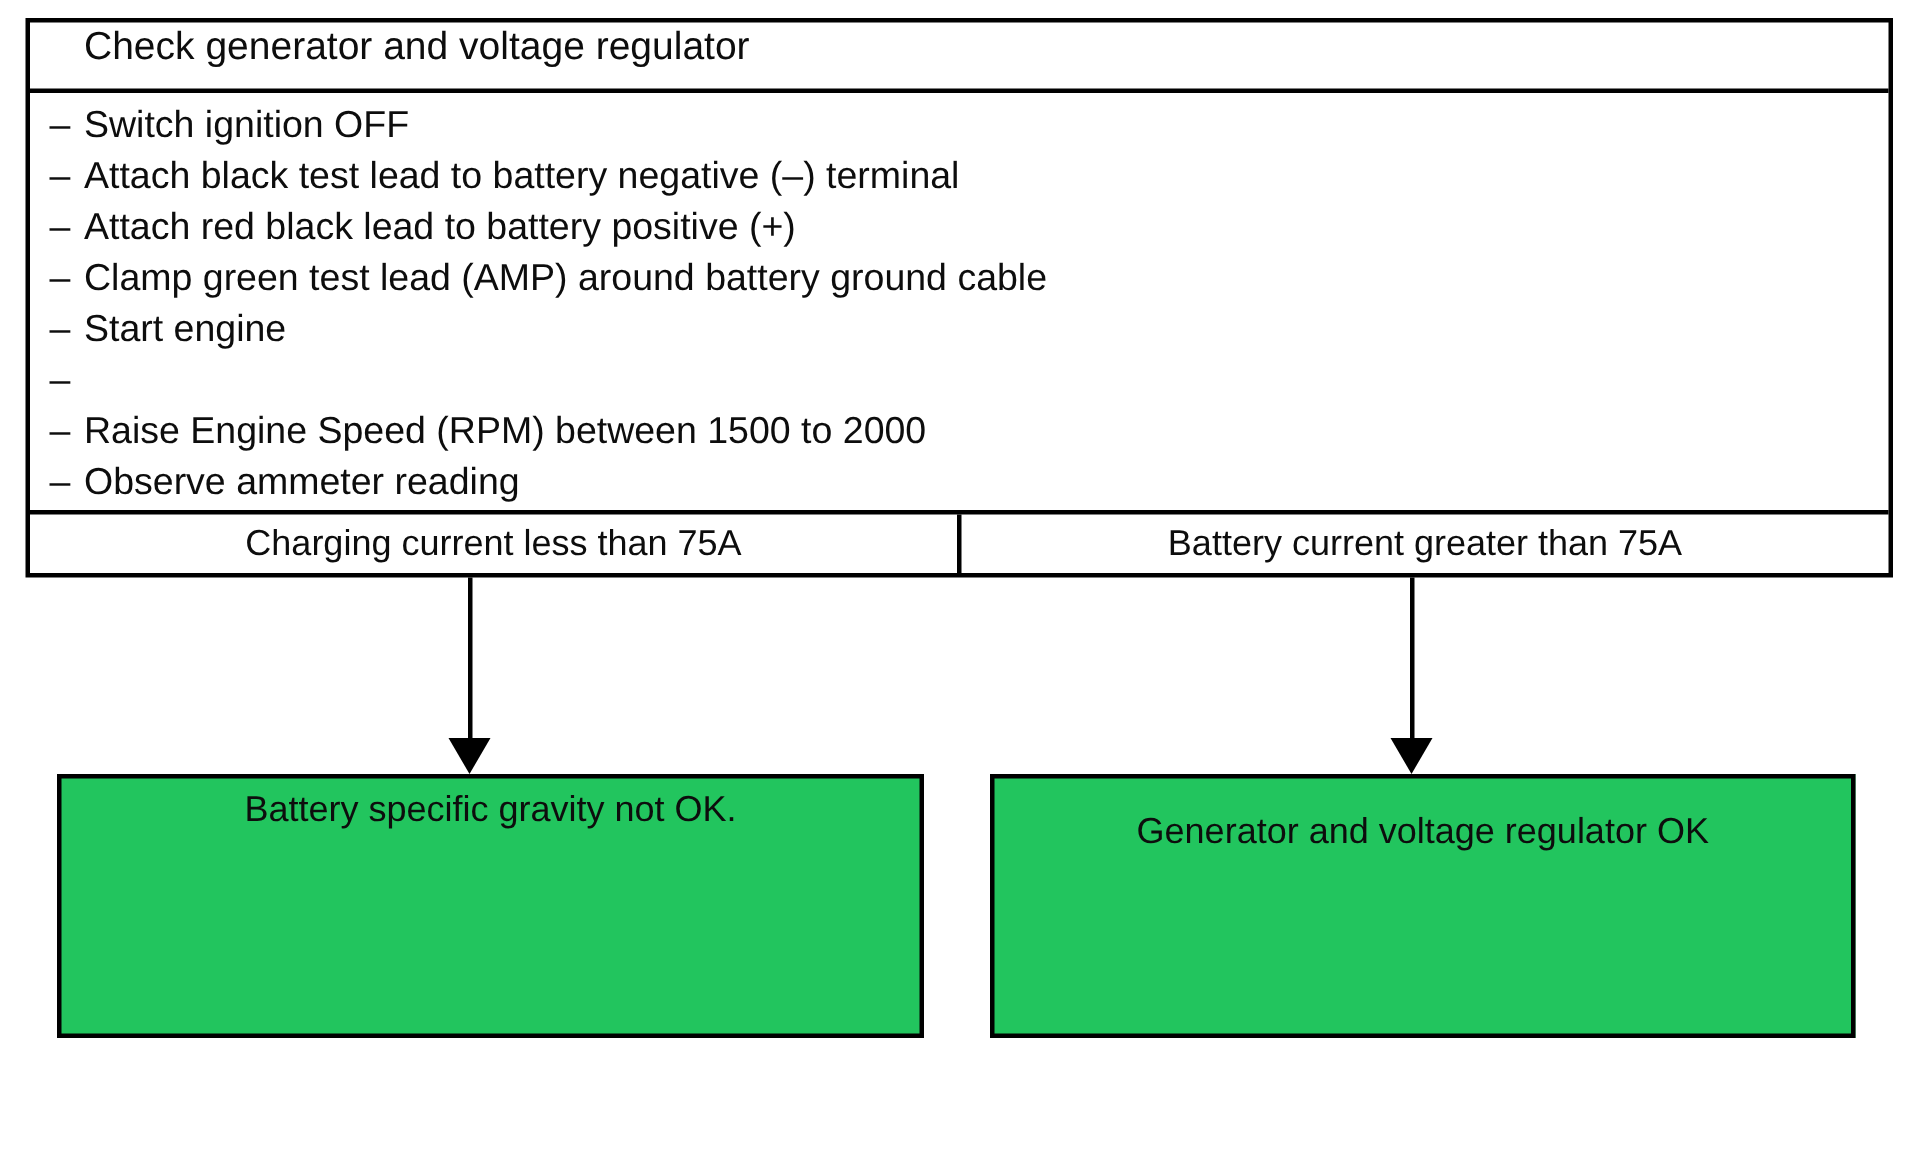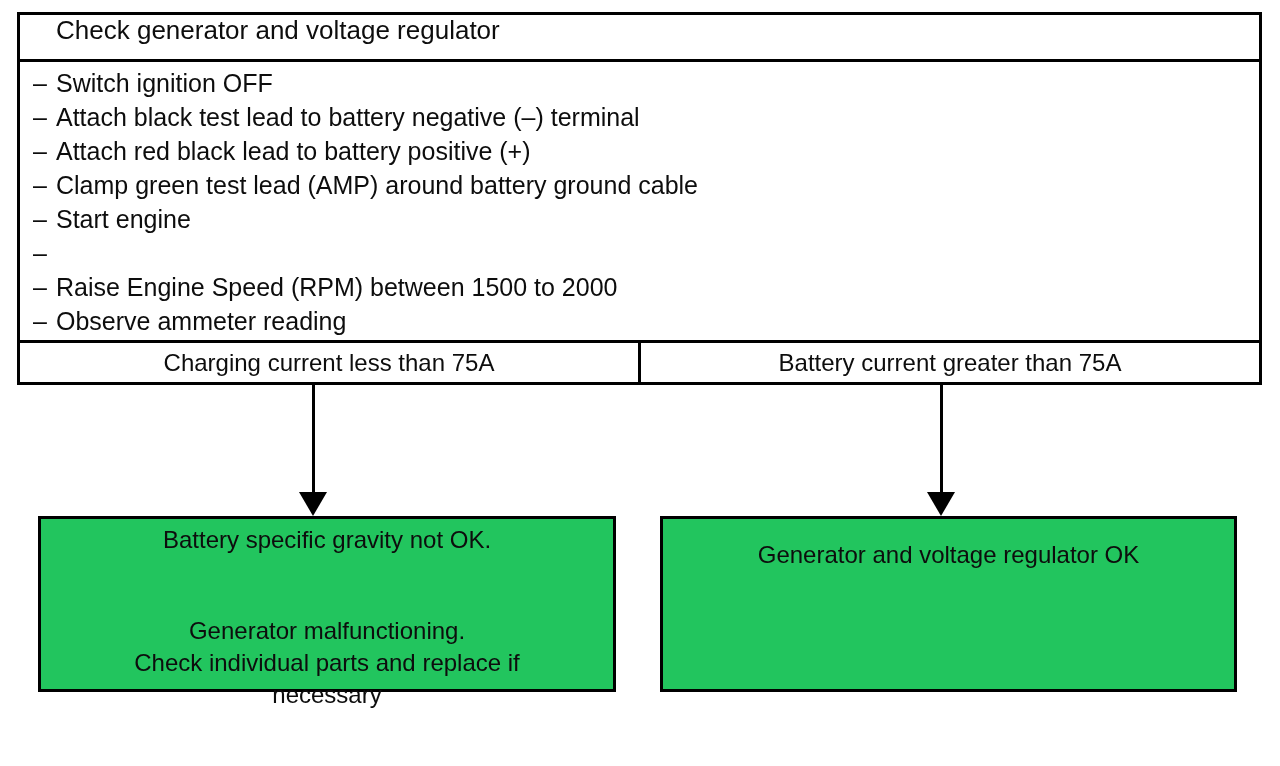--- a/index.html
+++ b/index.html
@@ -173,22 +173,17 @@
 
 <div class="abs arrow-shaft shaft-left"></div>
 <div class="abs arrow-head head-left"></div>
 <div class="abs arrow-shaft shaft-right"></div>
 <div class="abs arrow-head head-right"></div>
 
 <div class="abs result-box left-box">
   <div class="result-group-top">
     <span class="result-line">Battery specific gravity not OK.</span>
   </div>
-  <div class="result-group-bottom">
-    <span class="result-line">Generator malfunctioning.</span>
-    <span class="result-line">Check individual parts and replace if</span>
-    <span class="result-line">necessary</span>
-  </div>
 </div>
 
 <div class="abs result-box right-box">
   <span class="result-line">Generator and voltage regulator OK</span>
 </div>
 
 </body></html>

